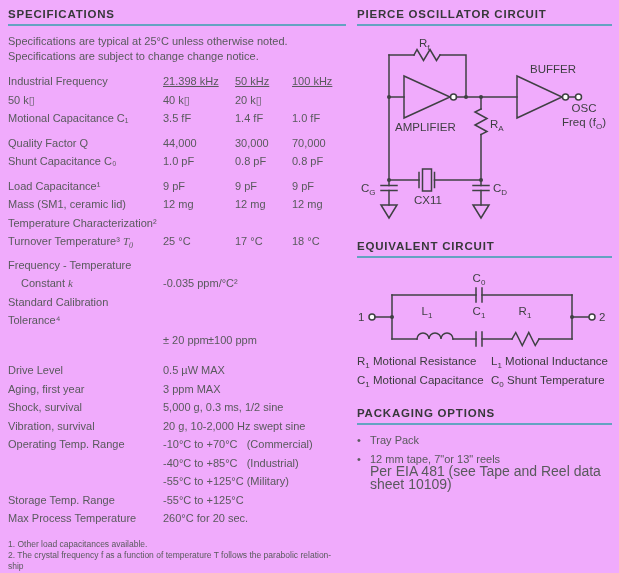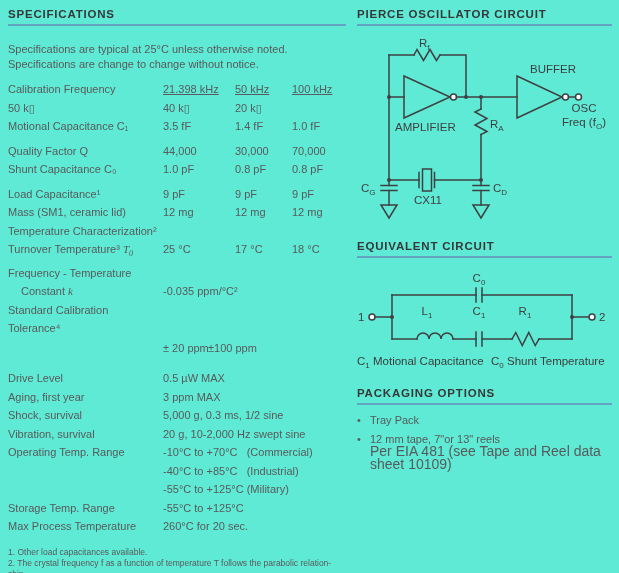--- a/index.html
+++ b/index.html
@@ -1,22 +1,22 @@
 <!DOCTYPE html>
 <html><head>
 <meta charset="utf-8">
 <style>
   html,body{margin:0;padding:0;background:#ffffff;}
   body{width:619px;height:573px;font-family:"Liberation Sans","DejaVu Sans",sans-serif;-webkit-font-smoothing:antialiased;}
-  .page{position:relative;width:619px;height:573px;background:#5eead4;overflow:hidden;}
+  .page{position:relative;width:619px;height:573px;background:#f0abfc;overflow:hidden;}
   .col-left{position:absolute;left:8px;top:8px;width:338px;}
   .col-right{position:absolute;left:357px;top:8px;width:255px;}
   .sec-title{font-size:11.5px;font-weight:bold;letter-spacing:0.8px;color:#37383a;}
   .sec-rule{border:none;border-top:2px solid #64a3c1;margin:4px 0 0 0;}
-  .intro{margin-top:16px;font-size:11px;line-height:15px;color:#595a5d;}
+  .intro{margin-top:8px;font-size:11px;line-height:15px;color:#595a5d;}
   .spec-table{margin-top:8px;font-size:11px;color:#595a5d;}
   .trow{display:grid;grid-template-columns:155px 72px 57px auto;line-height:18.5px;}
   .trow .tv{white-space:pre;}
   .row-head .tv{text-decoration:underline;}
   .row-tol{grid-template-columns:155px 45px 57px auto;margin:1px 0 1px 0;}
   .gap-xs{margin-top:6px;}
   .gap-lg{margin-top:12px;}
   .tlabel.pad{padding-left:13px;}
   .math{font-family:"Liberation Serif","DejaVu Serif",serif;font-style:italic;}
   sub.msub{font-size:8px;}
@@ -43,27 +43,27 @@
 <body>
 
 <div class="page" data-interactable="false">
 
   <div class="col-left" data-interactable="false">
     <div class="sec-title" data-interactable="false">SPECIFICATIONS</div>
     <hr class="sec-rule" data-interactable="false">
 
     <div class="intro" data-interactable="false">
       <div data-interactable="false">Specifications are typical at 25°C unless otherwise noted.</div>
-      <div data-interactable="false">Specifications are change to change without notice.</div>
+      <div data-interactable="false">Specifications are subject to change change notice.</div>
     </div>
 
     <div class="spec-table" data-interactable="false">
 
       <div class="trow row-head" data-interactable="false">
-        <span class="tlabel" data-interactable="false">Calibration Frequency</span>
+        <span class="tlabel" data-interactable="false">Industrial Frequency</span>
         <span class="tv" data-interactable="false">21.398 kHz</span>
         <span class="tv" data-interactable="false">50 kHz</span>
         <span class="tv" data-interactable="false">100 kHz</span>
       </div>
 
       <div class="trow" data-interactable="false">
         <span class="tv" data-interactable="false">50 k▯</span>
         <span class="tv" data-interactable="false">40 k▯</span>
         <span class="tv" data-interactable="false">20 k▯</span>
       </div>
@@ -321,20 +321,23 @@
         <circle class="opencirc" cx="235" cy="49" r="3" data-interactable="false"></circle>
         <text x="242" y="53" data-interactable="false">2</text>
 
         <text x="122" y="14" text-anchor="middle" data-interactable="false"><tspan>C</tspan><tspan class="svgsub" dy="2.5">0</tspan></text>
         <text x="70" y="47" text-anchor="middle" data-interactable="false"><tspan>L</tspan><tspan class="svgsub" dy="2.5">1</tspan></text>
         <text x="122" y="47" text-anchor="middle" data-interactable="false"><tspan>C</tspan><tspan class="svgsub" dy="2.5">1</tspan></text>
         <text x="168" y="47" text-anchor="middle" data-interactable="false"><tspan>R</tspan><tspan class="svgsub" dy="2.5">1</tspan></text>
       </svg>
 
       <div class="legend" data-interactable="false">
+        <div data-interactable="false">
+          <span class="leg-item leg-w" data-interactable="false"><span>R</span><sub class="msub">1</sub><span> Motional Resistance</span></span><span class="leg-item" data-interactable="false"><span>L</span><sub class="msub">1</sub><span> Motional Inductance</span></span>
+        </div>
         <div data-interactable="false">
           <span class="leg-item leg-w" data-interactable="false"><span>C</span><sub class="msub">1</sub><span> Motional Capacitance</span></span><span class="leg-item" data-interactable="false"><span>C</span><sub class="msub">0</sub><span> Shunt Temperature</span></span>
         </div>
       </div>
     </div>
 
     <div class="mt-sec" data-interactable="false">
       <div class="sec-title" data-interactable="false">PACKAGING OPTIONS</div>
       <hr class="sec-rule" data-interactable="false">
       <div class="bullets" data-interactable="false">

